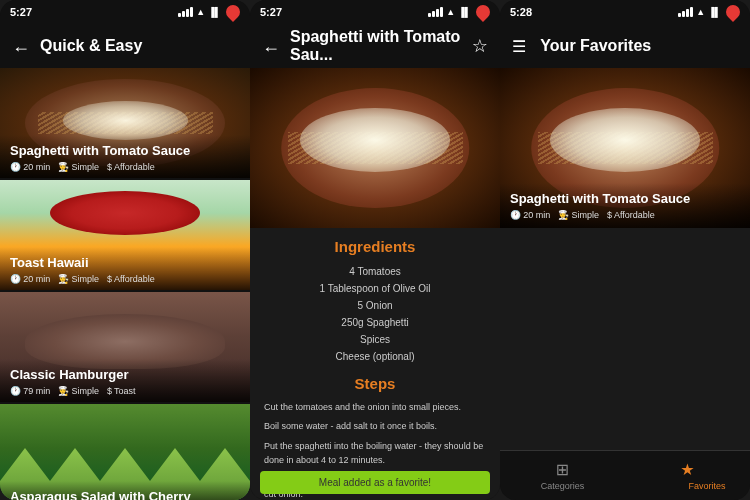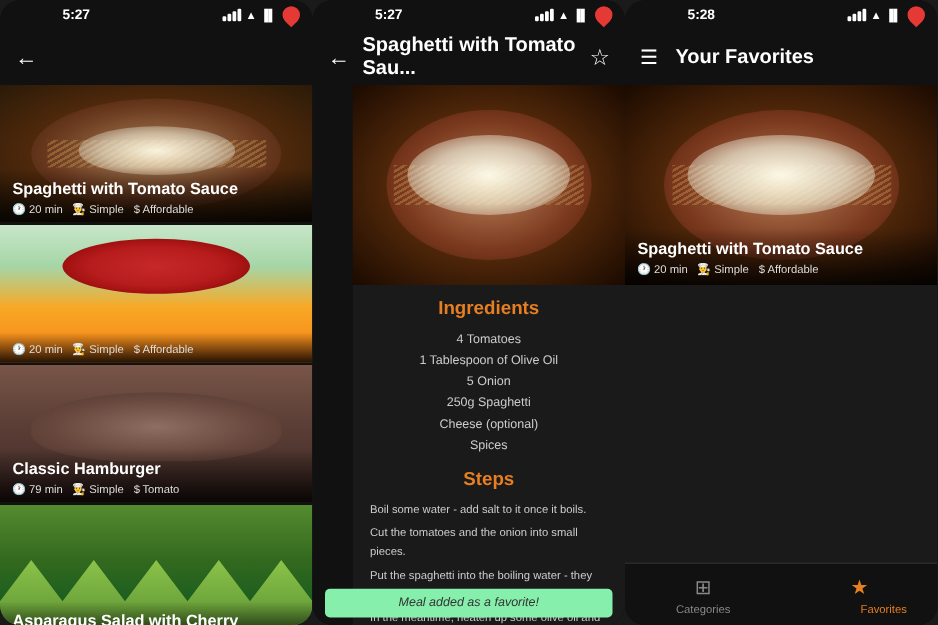--- a/index.html
+++ b/index.html
@@ -30,21 +30,20 @@
 
     
     .status-bar {
       height: 24px;
       background: #111;
       display: flex;
       align-items: center;
       justify-content: space-between;
       padding: 0 10px;
       flex-shrink: 0;
-      margin-left: 40px;
     }
     .status-time {
       font-size: 11px;
       color: #fff;
       font-weight: 600;
     }
     .status-icons {
       display: flex;
       align-items: center;
       gap: 3px;
@@ -157,21 +156,20 @@
     .meta-icon {
       font-size: 9px;
     }
 
     
     .recipe-detail {
       flex: 1;
       overflow: hidden;
       display: flex;
       flex-direction: column;
-      margin-left: 32px;
     }
     .detail-hero {
       height: 160px;
       position: relative;
       flex-shrink: 0;
     }
     .detail-hero-bg {
       width: 100%;
       height: 100%;
     }
@@ -201,27 +199,26 @@
       line-height: 1.6;
     }
     .steps-list p {
       margin-bottom: 5px;
     }
     .toast-notification {
       position: absolute;
       bottom: 6px;
       left: 10px;
       right: 10px;
-      background: #86efac;
+      background: #84cc16;
       border-radius: 4px;
       padding: 6px 10px;
       font-size: 10px;
       color: #333;
       text-align: center;
-      font-style: italic;
     }
 
     
     .favorites-screen {
       flex: 1;
       overflow: hidden;
       display: flex;
       flex-direction: column;
     }
     .fav-hero {
@@ -438,20 +435,21 @@
         <div class="signal-bar" style="height:10px;"></div>
       </div>
       <span class="wifi-icon">▲</span>
       <span style="font-size:9px;color:#fff;">▐▌</span>
       <div class="badge-red"></div>
     </div>
   </div>
 
   <div class="app-header">
     <span class="back-btn">←</span>
+    <span class="header-title">Quick &amp; Easy</span>
   </div>
 
   <div class="recipe-list">
 
     <div class="recipe-card">
       <div class="food-img spaghetti-img recipe-card-bg">
         <div class="noodle-lines"></div>
       </div>
       <div class="recipe-overlay">
         <div class="recipe-title">Spaghetti with Tomato Sauce</div>
@@ -468,20 +466,21 @@
             <span class="meta-icon">$</span>
             <span>Affordable</span>
           </div>
         </div>
       </div>
     </div>
 
     <div class="recipe-card">
       <div class="food-img toast-food-img recipe-card-bg"></div>
       <div class="recipe-overlay">
+        <div class="recipe-title">Toast Hawaii</div>
         <div class="recipe-meta">
           <div class="recipe-meta-item">
             <span class="meta-icon">🕐</span>
             <span>20 min</span>
           </div>
           <div class="recipe-meta-item">
             <span class="meta-icon">👨‍🍳</span>
             <span>Simple</span>
           </div>
           <div class="recipe-meta-item">
@@ -500,21 +499,21 @@
           <div class="recipe-meta-item">
             <span class="meta-icon">🕐</span>
             <span>79 min</span>
           </div>
           <div class="recipe-meta-item">
             <span class="meta-icon">👨‍🍳</span>
             <span>Simple</span>
           </div>
           <div class="recipe-meta-item">
             <span class="meta-icon">$</span>
-            <span>Tomato</span>
+            <span>Toast</span>
           </div>
         </div>
       </div>
     </div>
 
     <div class="recipe-card">
       <div class="food-img asparagus-food-img recipe-card-bg"></div>
       <div class="recipe-overlay">
         <div class="recipe-title">Asparagus Salad with Cherry</div>
       </div>
@@ -553,27 +552,27 @@
       </div>
     </div>
 
     <div class="detail-content">
       <div class="section-title">Ingredients</div>
       <div class="ingredient-list">
         <div>4 Tomatoes</div>
         <div>1 Tablespoon of Olive Oil</div>
         <div>5 Onion</div>
         <div>250g Spaghetti</div>
+        <div>Spices</div>
         <div>Cheese (optional)</div>
-        <div>Spices</div>
       </div>
       <div class="section-title">Steps</div>
       <div class="steps-list">
+        <p>Cut the tomatoes and the onion into small pieces.</p>
         <p>Boil some water - add salt to it once it boils.</p>
-        <p>Cut the tomatoes and the onion into small pieces.</p>
         <p>Put the spaghetti into the boiling water - they should be done in about 4 to 12 minutes.</p>
         <p>In the meantime, heaten up some olive oil and add the cut onion.</p>
       </div>
     </div>
 
     <div class="toast-notification">Meal added as a favorite!</div>
   </div>
 </div>
 
 <div class="phone">

